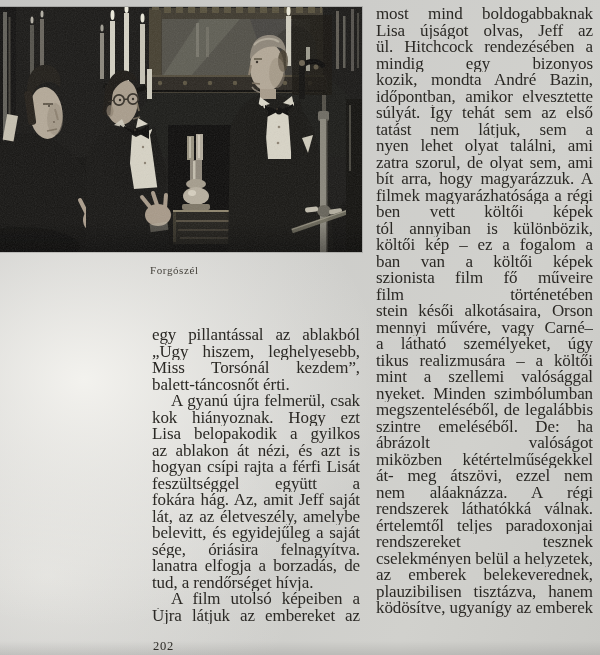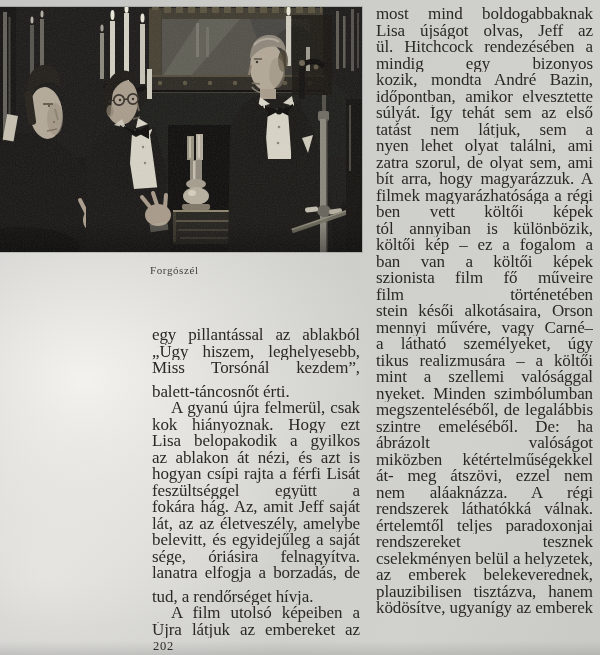--- a/index.html
+++ b/index.html
@@ -33,21 +33,21 @@
     font-size:17px;line-height:16.5px;letter-spacing:-0.1px;
     color:#2b2925;
   }
   .col-left{left:152px;top:327px;width:208px;}
   .col-right{left:376px;top:6px;width:217px;}
   .line{
     height:16.5px;overflow:hidden;
     text-align:justify;text-align-last:justify;
   }
   .line.ind{text-indent:19px;}
-  .line.end{text-align-last:left;margin-top:7px;}
+  .line.end{text-align-last:left;}
   .pagenum{
     position:absolute;left:153px;top:639px;
     font-size:12.5px;color:#2e2c27;letter-spacing:0.8px;
   }
 </style>
 </head>
 <body>
 
 <div class="page">
 

